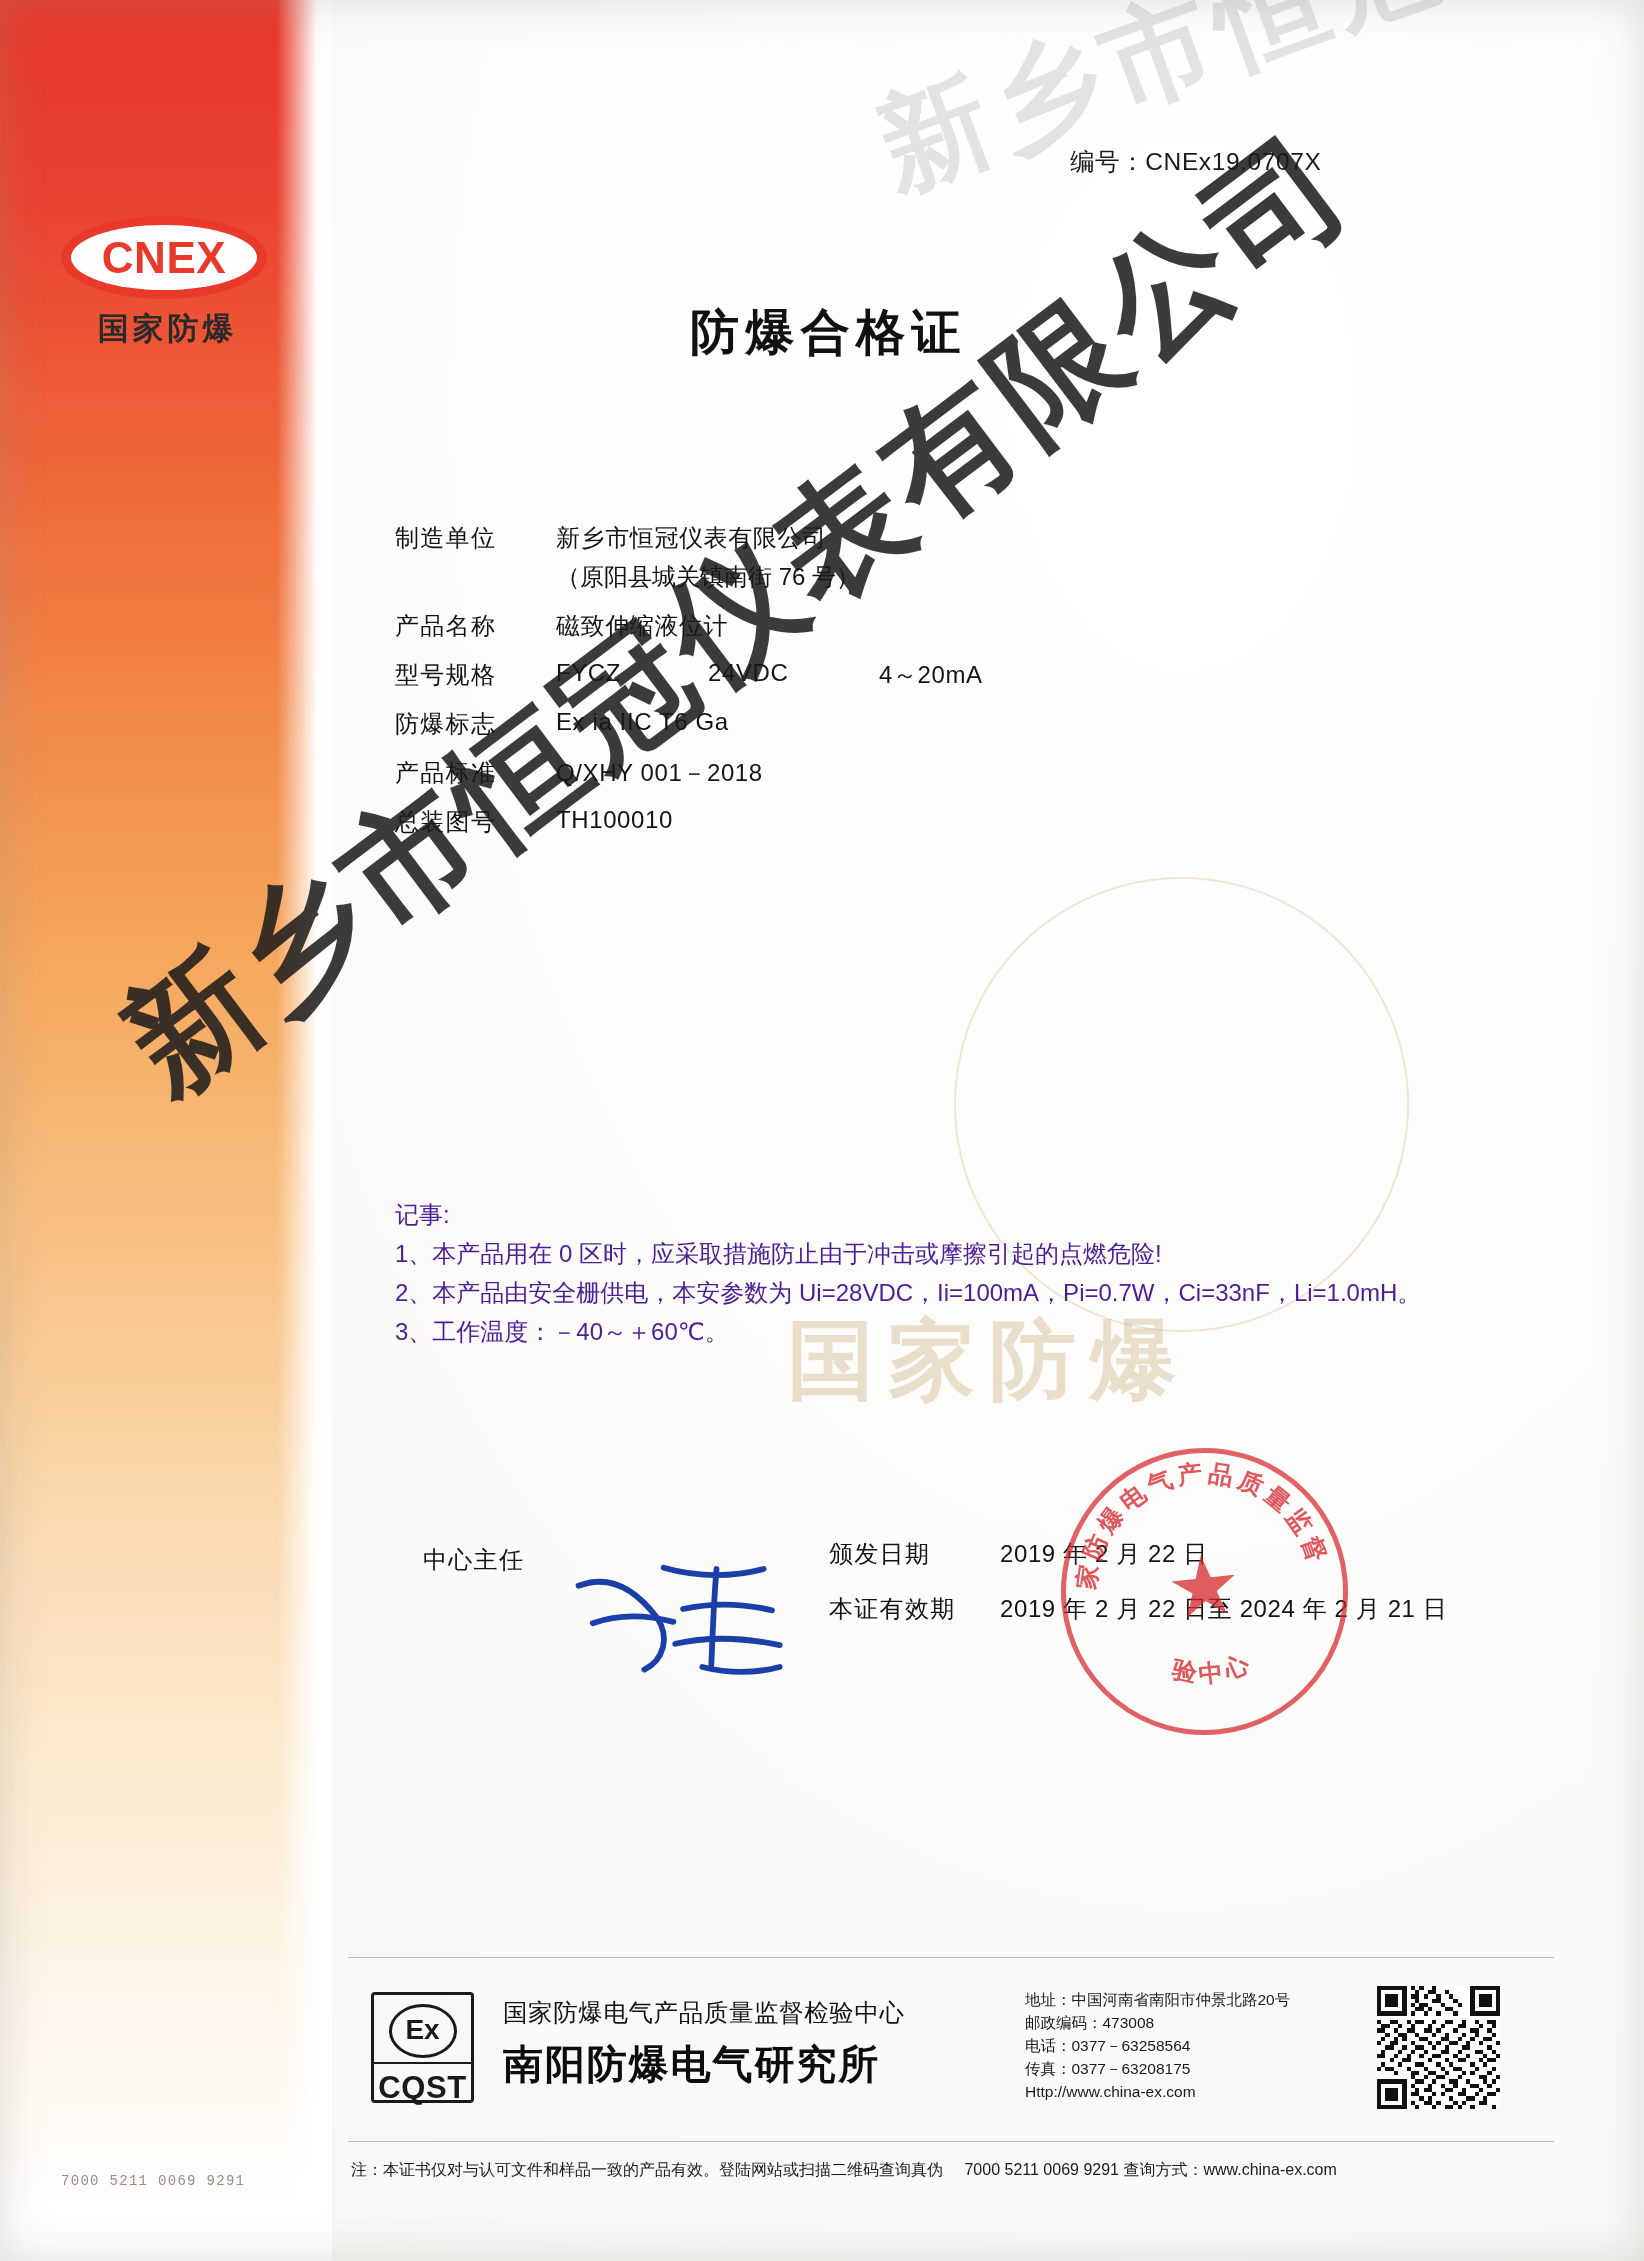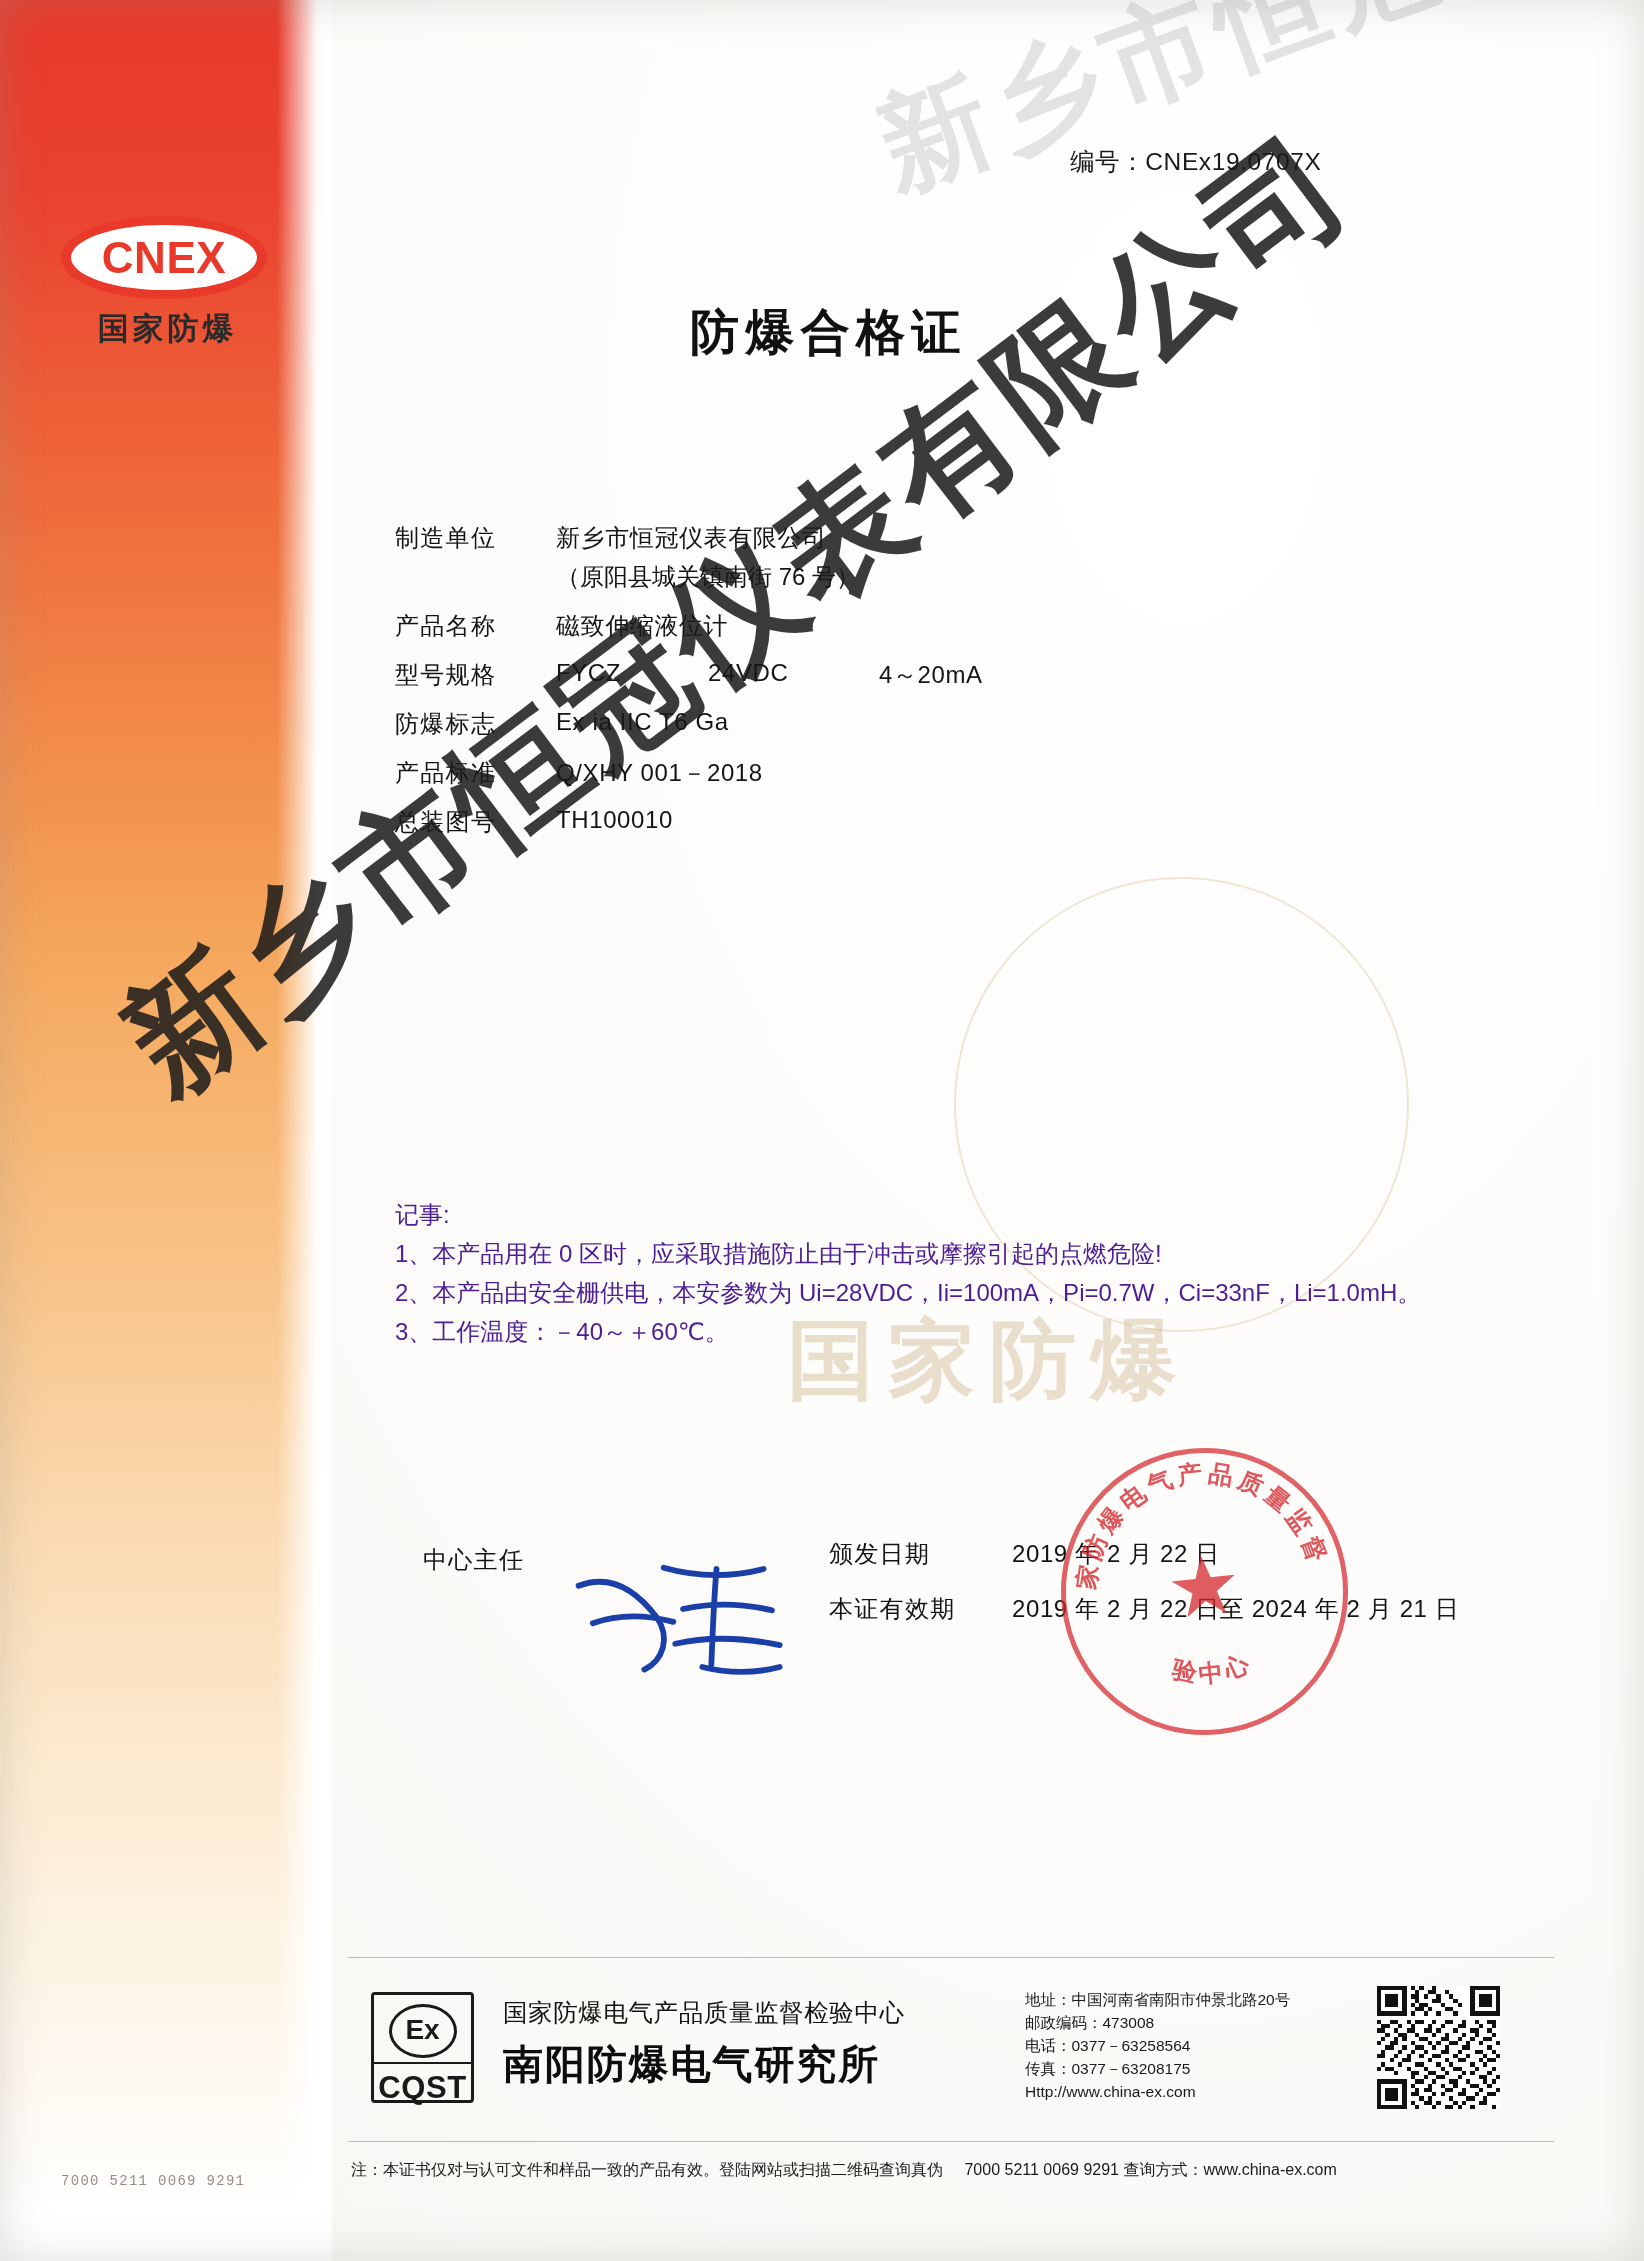--- a/index.html
+++ b/index.html
@@ -235,21 +235,20 @@
     left: 829px;
     top: 1538px;
     width: 722px;
   }
   .date-row {
     display: flex;
     align-items: flex-end;
     margin-bottom: 23px;
     font-size: 24px;
     color: #141414;
-    gap: 12px;
   }
   .date-label { width: 171px; flex: 0 0 171px; letter-spacing: 1.3px; }
   .date-value { letter-spacing: 0.6px; }
 
   
   .stamp {
     position: absolute;
     left: 1061px;
     top: 1448px;
     width: 277px;

